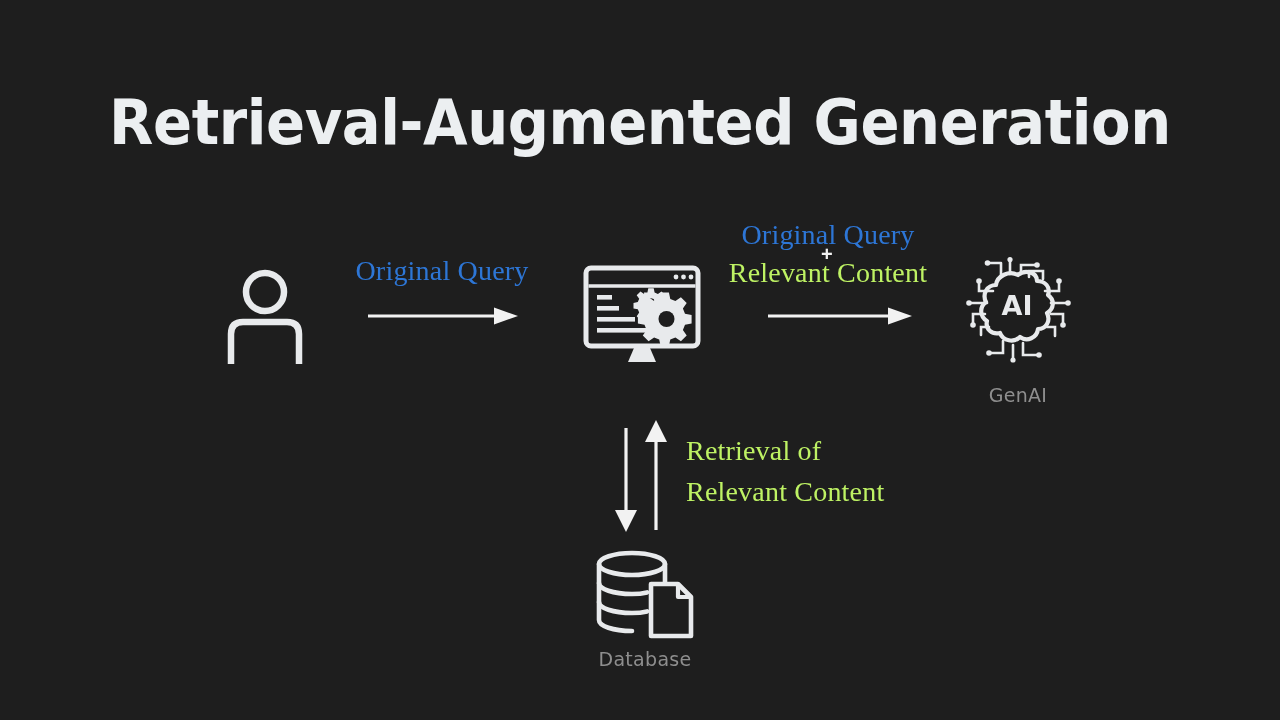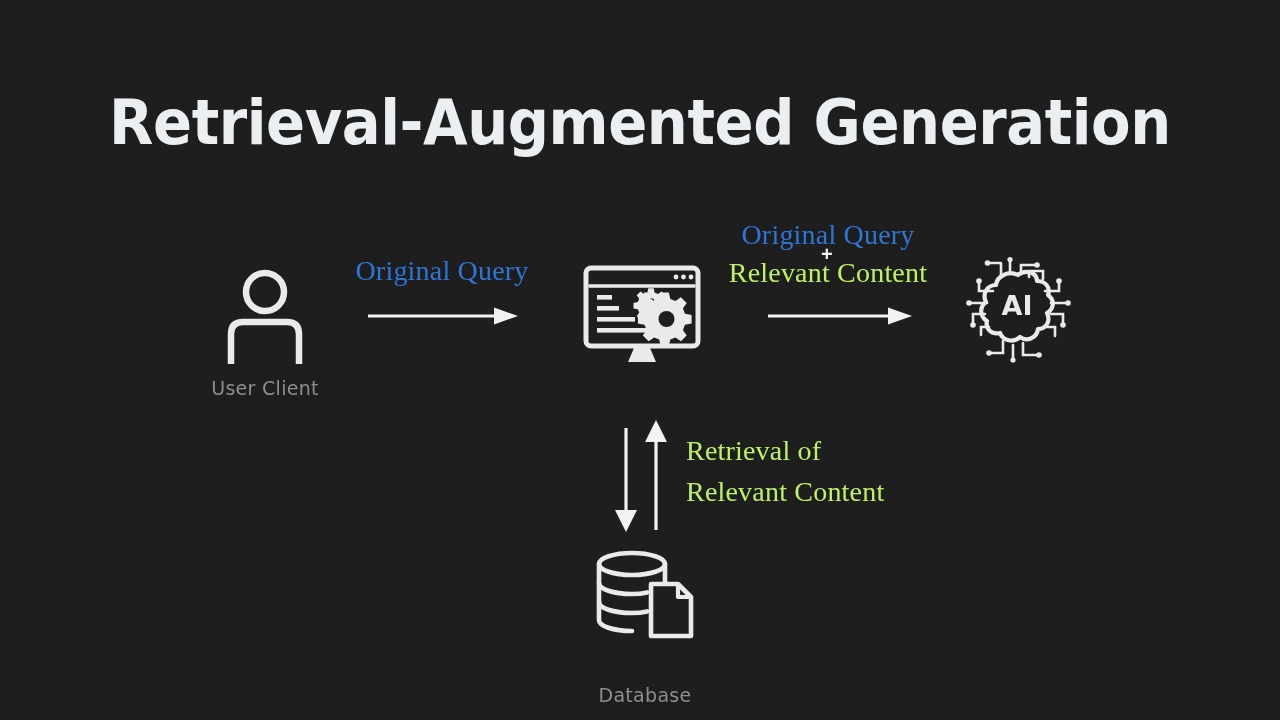--- a/index.html
+++ b/index.html
@@ -56,21 +56,20 @@
 <div id="stage">
 
   <div class="title">Retrieval-Augmented Generation</div>
 
   <div class="ico" style="left:225px; top:268px;">
     <svg width="80" height="98" viewBox="0 0 80 98">
       <circle cx="40" cy="24" r="19" fill="none" stroke="#e8eaec" stroke-width="6.5"></circle>
       <path d="M6 96 L6 66 Q6 54 18 54 L62 54 Q74 54 74 66 L74 96" fill="none" stroke="#e8eaec" stroke-width="6.5" stroke-linecap="butt"></path>
     </svg>
   </div>
-  <div class="node-label" style="left:165px; top:377px; width:200px;">User Client</div>
 
   <div class="flow-label blue" style="left:322px; top:255px; width:240px;">Original Query</div>
   <div class="arrow-wrap" style="left:368px; top:306px;">
     <svg width="150" height="20" viewBox="0 0 150 20">
       <line x1="0" y1="10" x2="128" y2="10" stroke="#f2f2f2" stroke-width="3.2"></line>
       <polygon points="126,1.5 150,10 126,18.5" fill="#f2f2f2"></polygon>
     </svg>
   </div>
 
   <div class="ico" style="left:584px; top:266px;">
@@ -156,20 +155,21 @@
                C 88 64, 83 72, 75 72
                C 74 81, 64 85, 57 80
                C 51 86, 40 84, 37 76
                C 29 78, 22 72, 24 64
                C 17 60, 16 50, 23 45
                C 19 37, 24 28, 33 28
                C 34 19, 46 13, 55 18 Z" fill="none" stroke="#e8eaec" stroke-width="4.2" stroke-linejoin="round"></path>
       <text x="54" y="58" fill="#e8eaec" font-family="DejaVu Sans, sans-serif" font-size="27" font-weight="700" text-anchor="middle">AI</text>
     </svg>
   </div>
+  <div class="node-label" style="left:918px; top:384px; width:200px;">GenAI</div>
 
   <div class="arrow-wrap" style="left:610px; top:420px;">
     <svg width="32" height="112" viewBox="0 0 32 112">
       <line x1="16" y1="8" x2="16" y2="92" stroke="#f2f2f2" stroke-width="3.2"></line>
       <polygon points="5,90 27,90 16,112" fill="#f2f2f2"></polygon>
     </svg>
   </div>
   <div class="arrow-wrap" style="left:640px; top:418px;">
     <svg width="32" height="114" viewBox="0 0 32 114">
       <polygon points="5,24 27,24 16,2" fill="#f2f2f2"></polygon>
@@ -189,15 +189,15 @@
         <path d="M71 14 L71 32"></path>
 
         <path d="M5 33 C5 39, 19 44, 38 44 C44 44, 49 43.4, 53 42.4"></path>
         <path d="M5 52 C5 58, 19 63, 38 63 C44 63, 49 62.4, 53 61.4"></path>
       </g>
 
       <path d="M57 34 L84 34 L97 47 L97 86 L57 86 Z" fill="#1e1e1e" stroke="#e8eaec" stroke-width="4.6" stroke-linejoin="round"></path>
       <path d="M84 34 L84 47 L97 47" fill="none" stroke="#e8eaec" stroke-width="4.2" stroke-linejoin="round"></path>
     </svg>
   </div>
-  <div class="node-label" style="left:545px; top:648px; width:200px;margin-top:36px;">Database</div>
+  <div class="node-label" style="left:545px; top:648px; width:200px;">Database</div>
 
 </div>
 
 </body></html>

